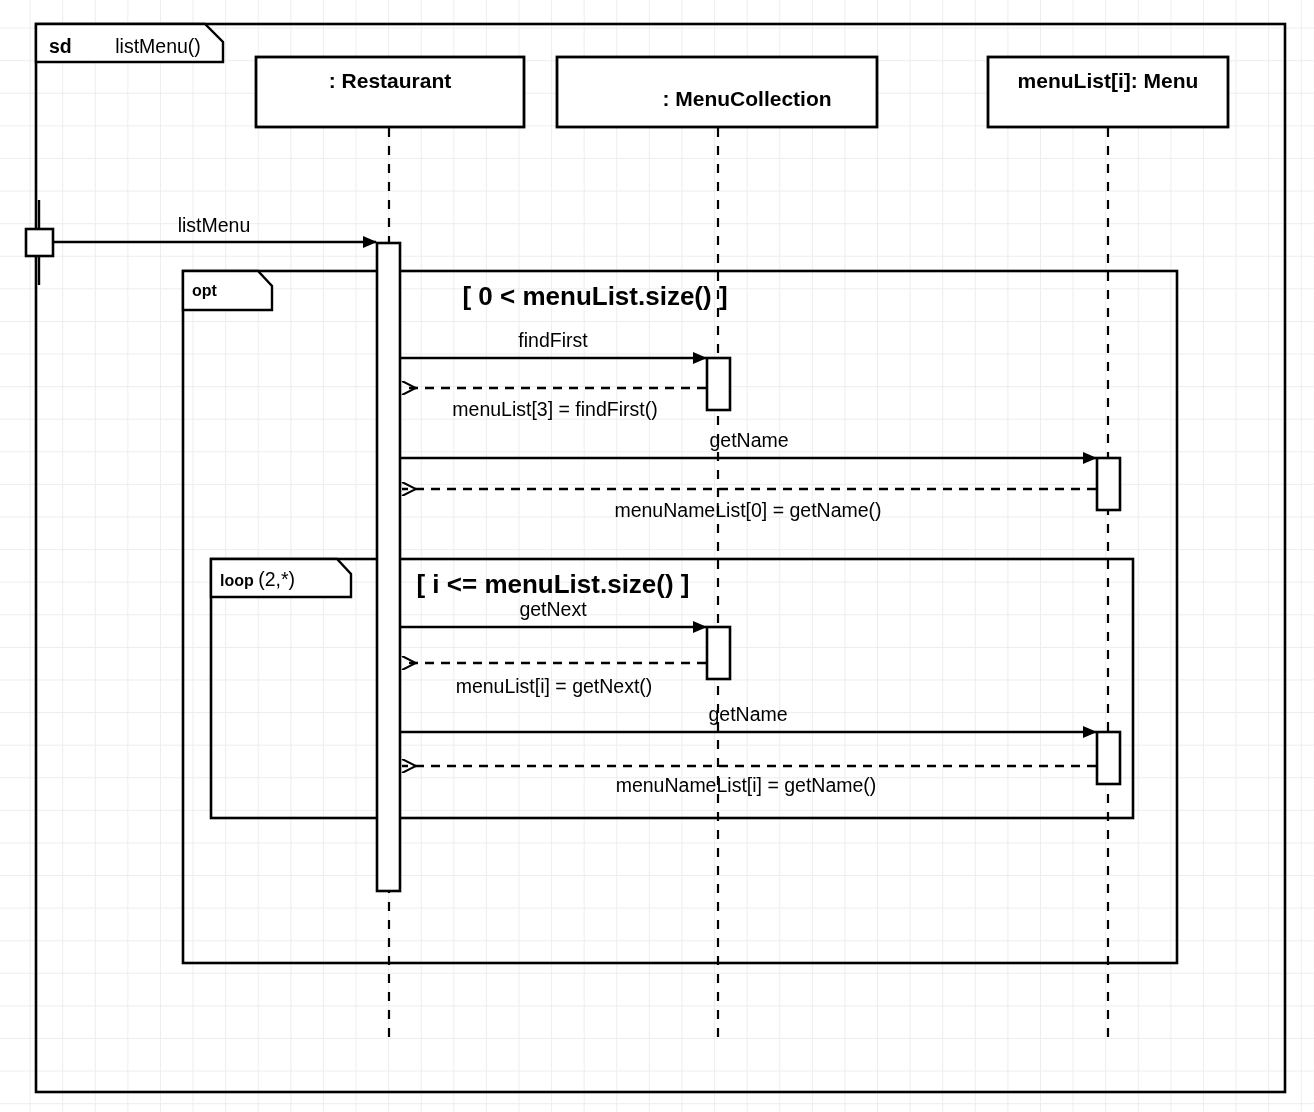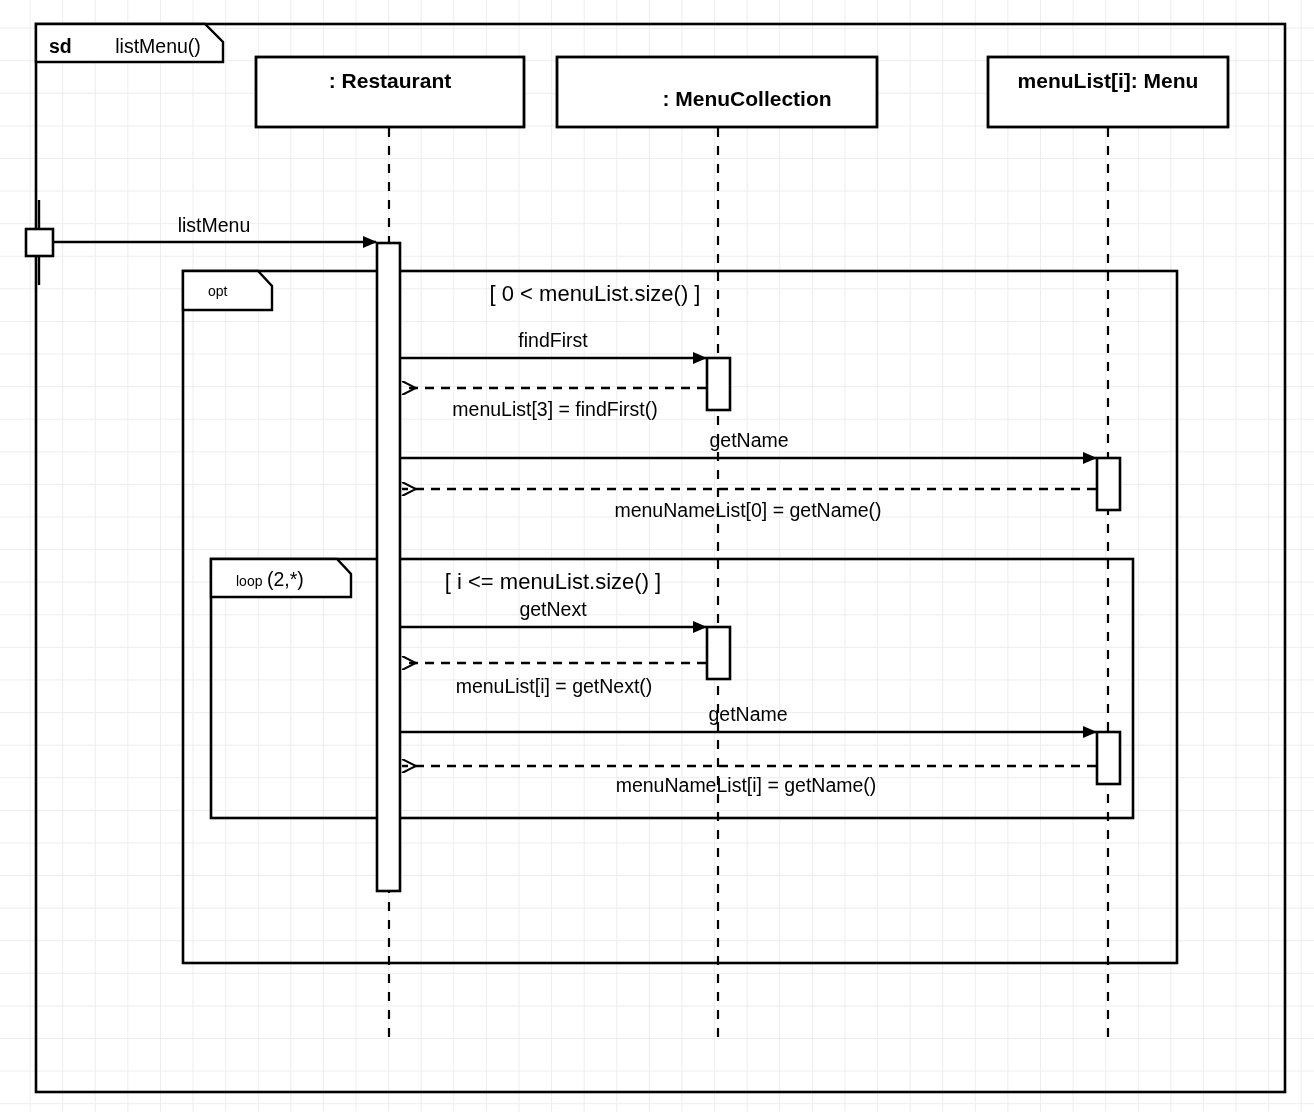--- a/index.html
+++ b/index.html
@@ -42,28 +42,27 @@
   .lifeline-name {
     font-size: 21px;
     font-weight: bold;
     text-align: center;
   }
   .msg-label {
     font-size: 19.5px;
     font-weight: normal;
   }
   .guard-label {
-    font-size: 22px;
-    font-weight: normal;
+    font-size: 26px;
+    font-weight: bold;
     text-align: left;
   }
   .frag-kind {
-    font-size: 14px;
-    font-weight: normal;
-    margin-left: 16px;
+    font-size: 16px;
+    font-weight: bold;
   }
   .frag-arg {
     font-size: 19.5px;
     font-weight: normal;
   }
   .sd-kind {
     font-size: 19.5px;
     font-weight: bold;
   }
   .sd-name {

